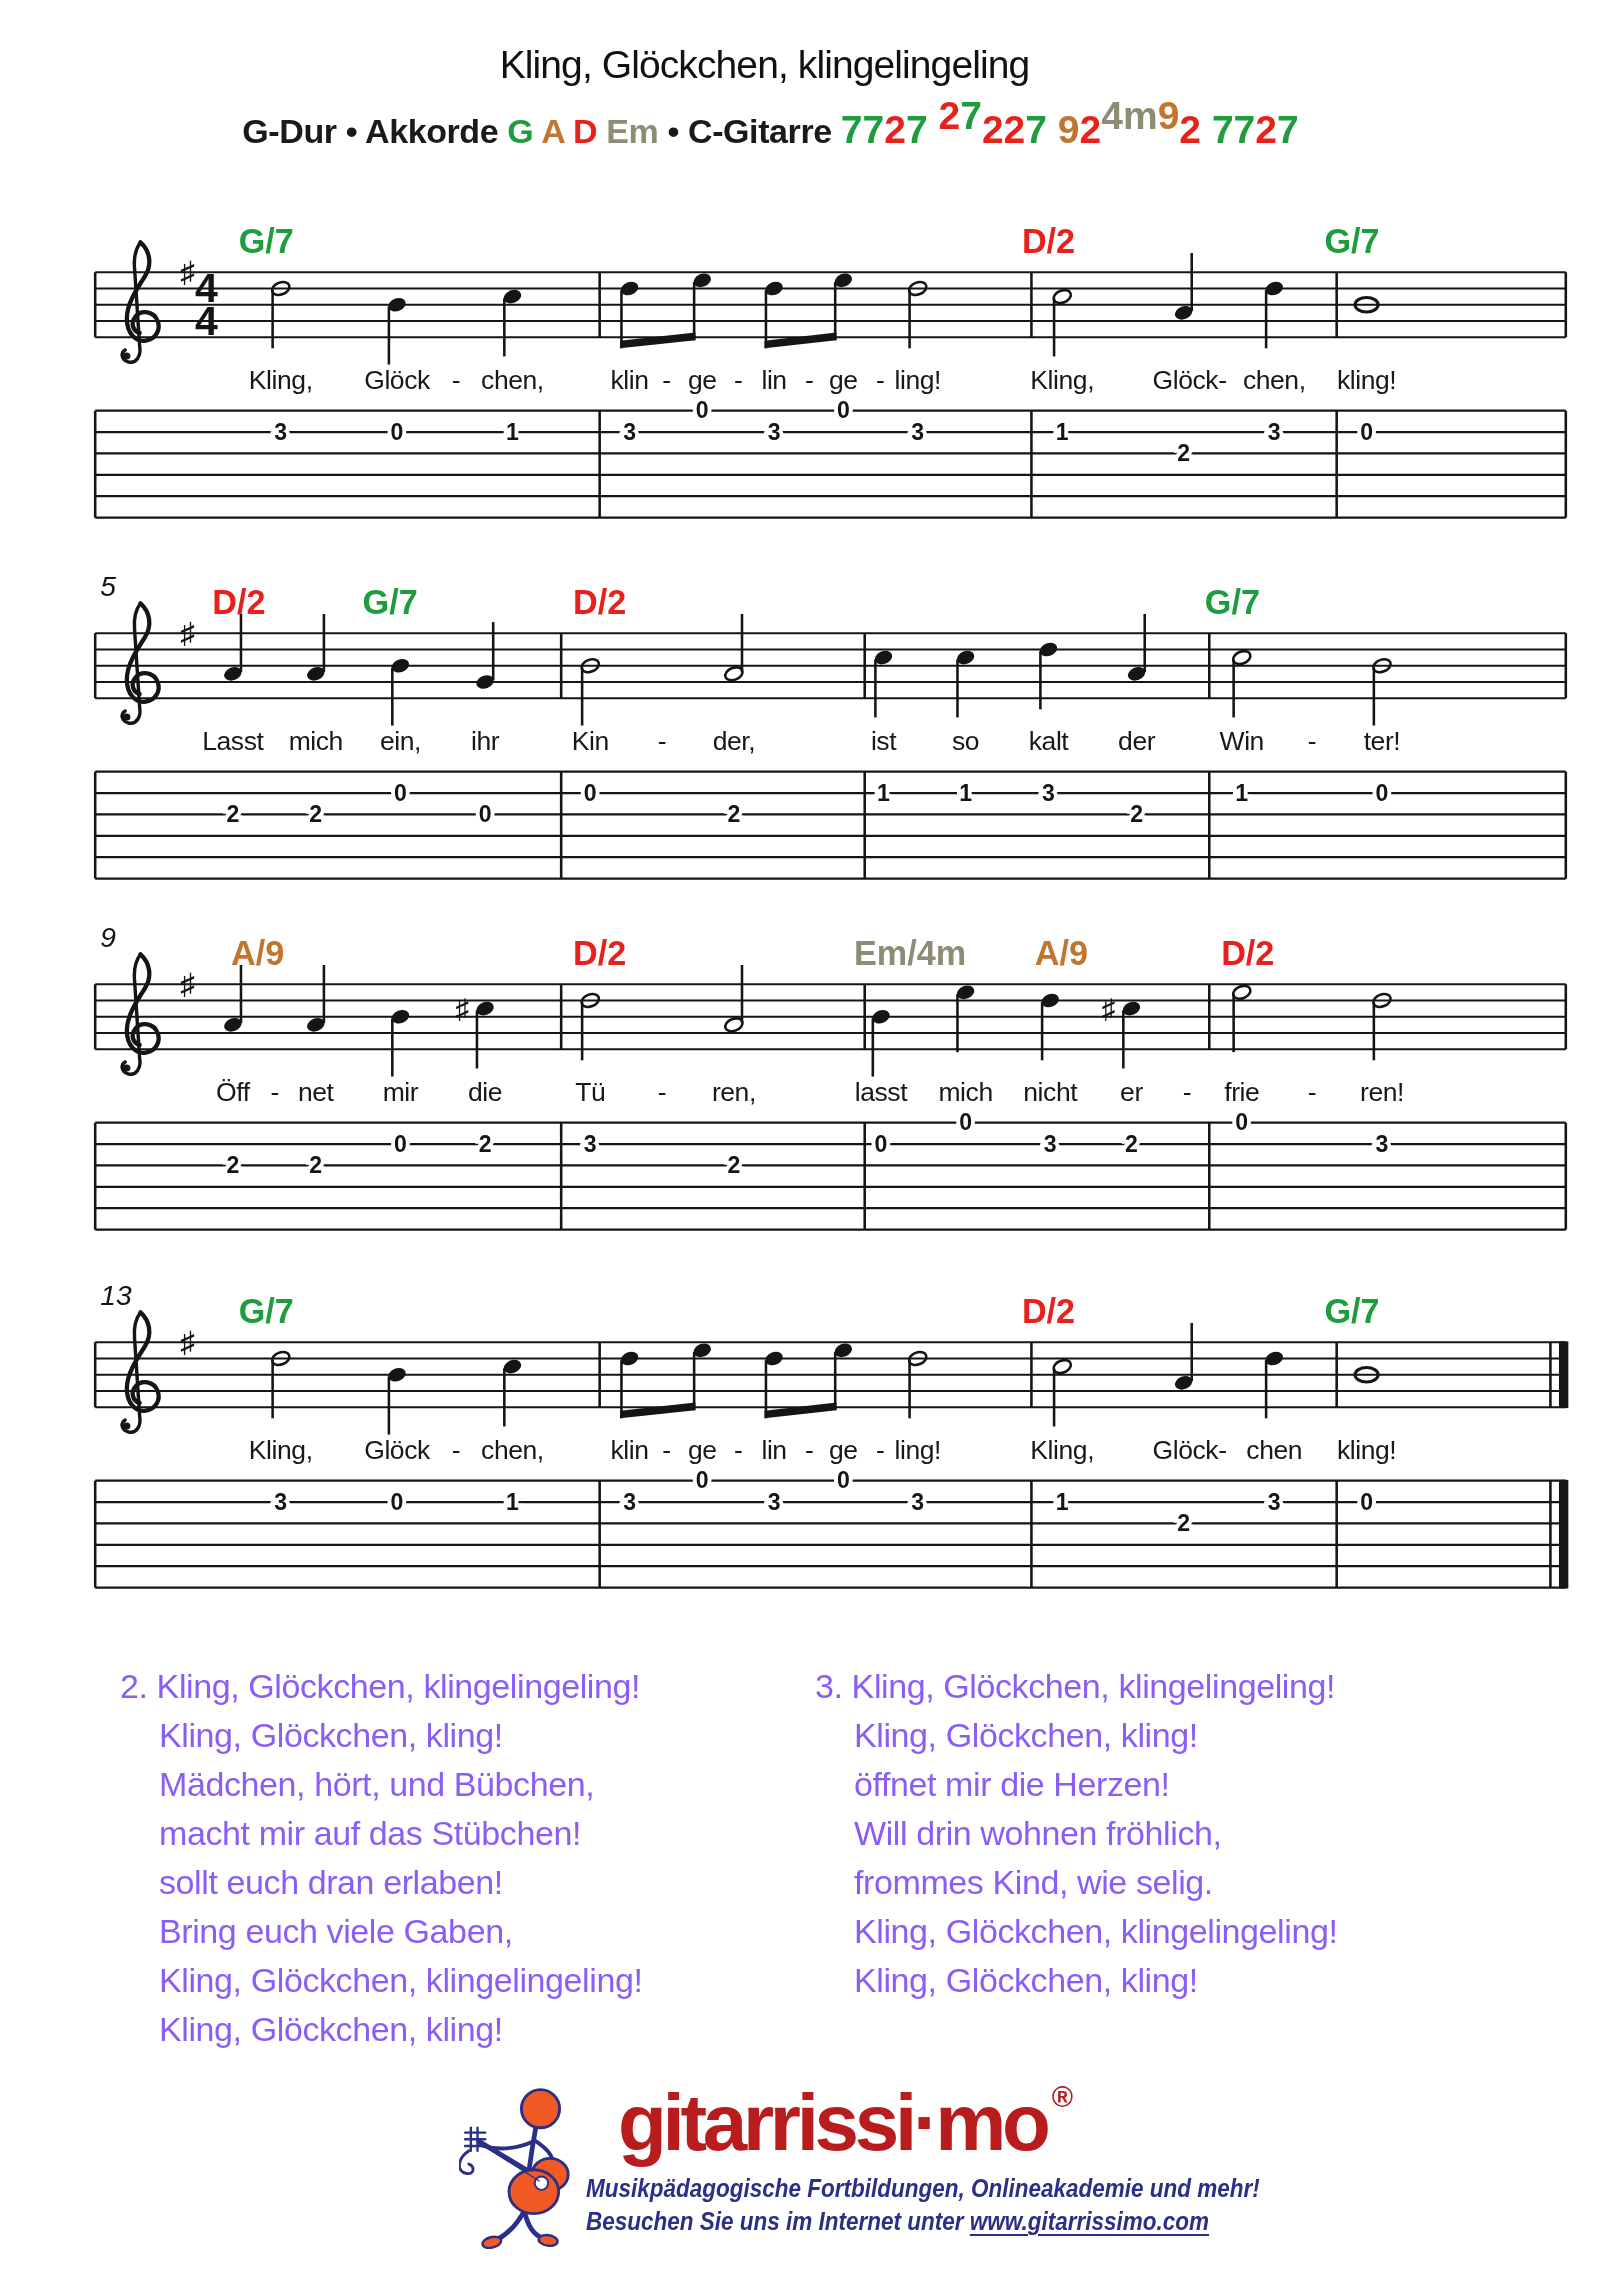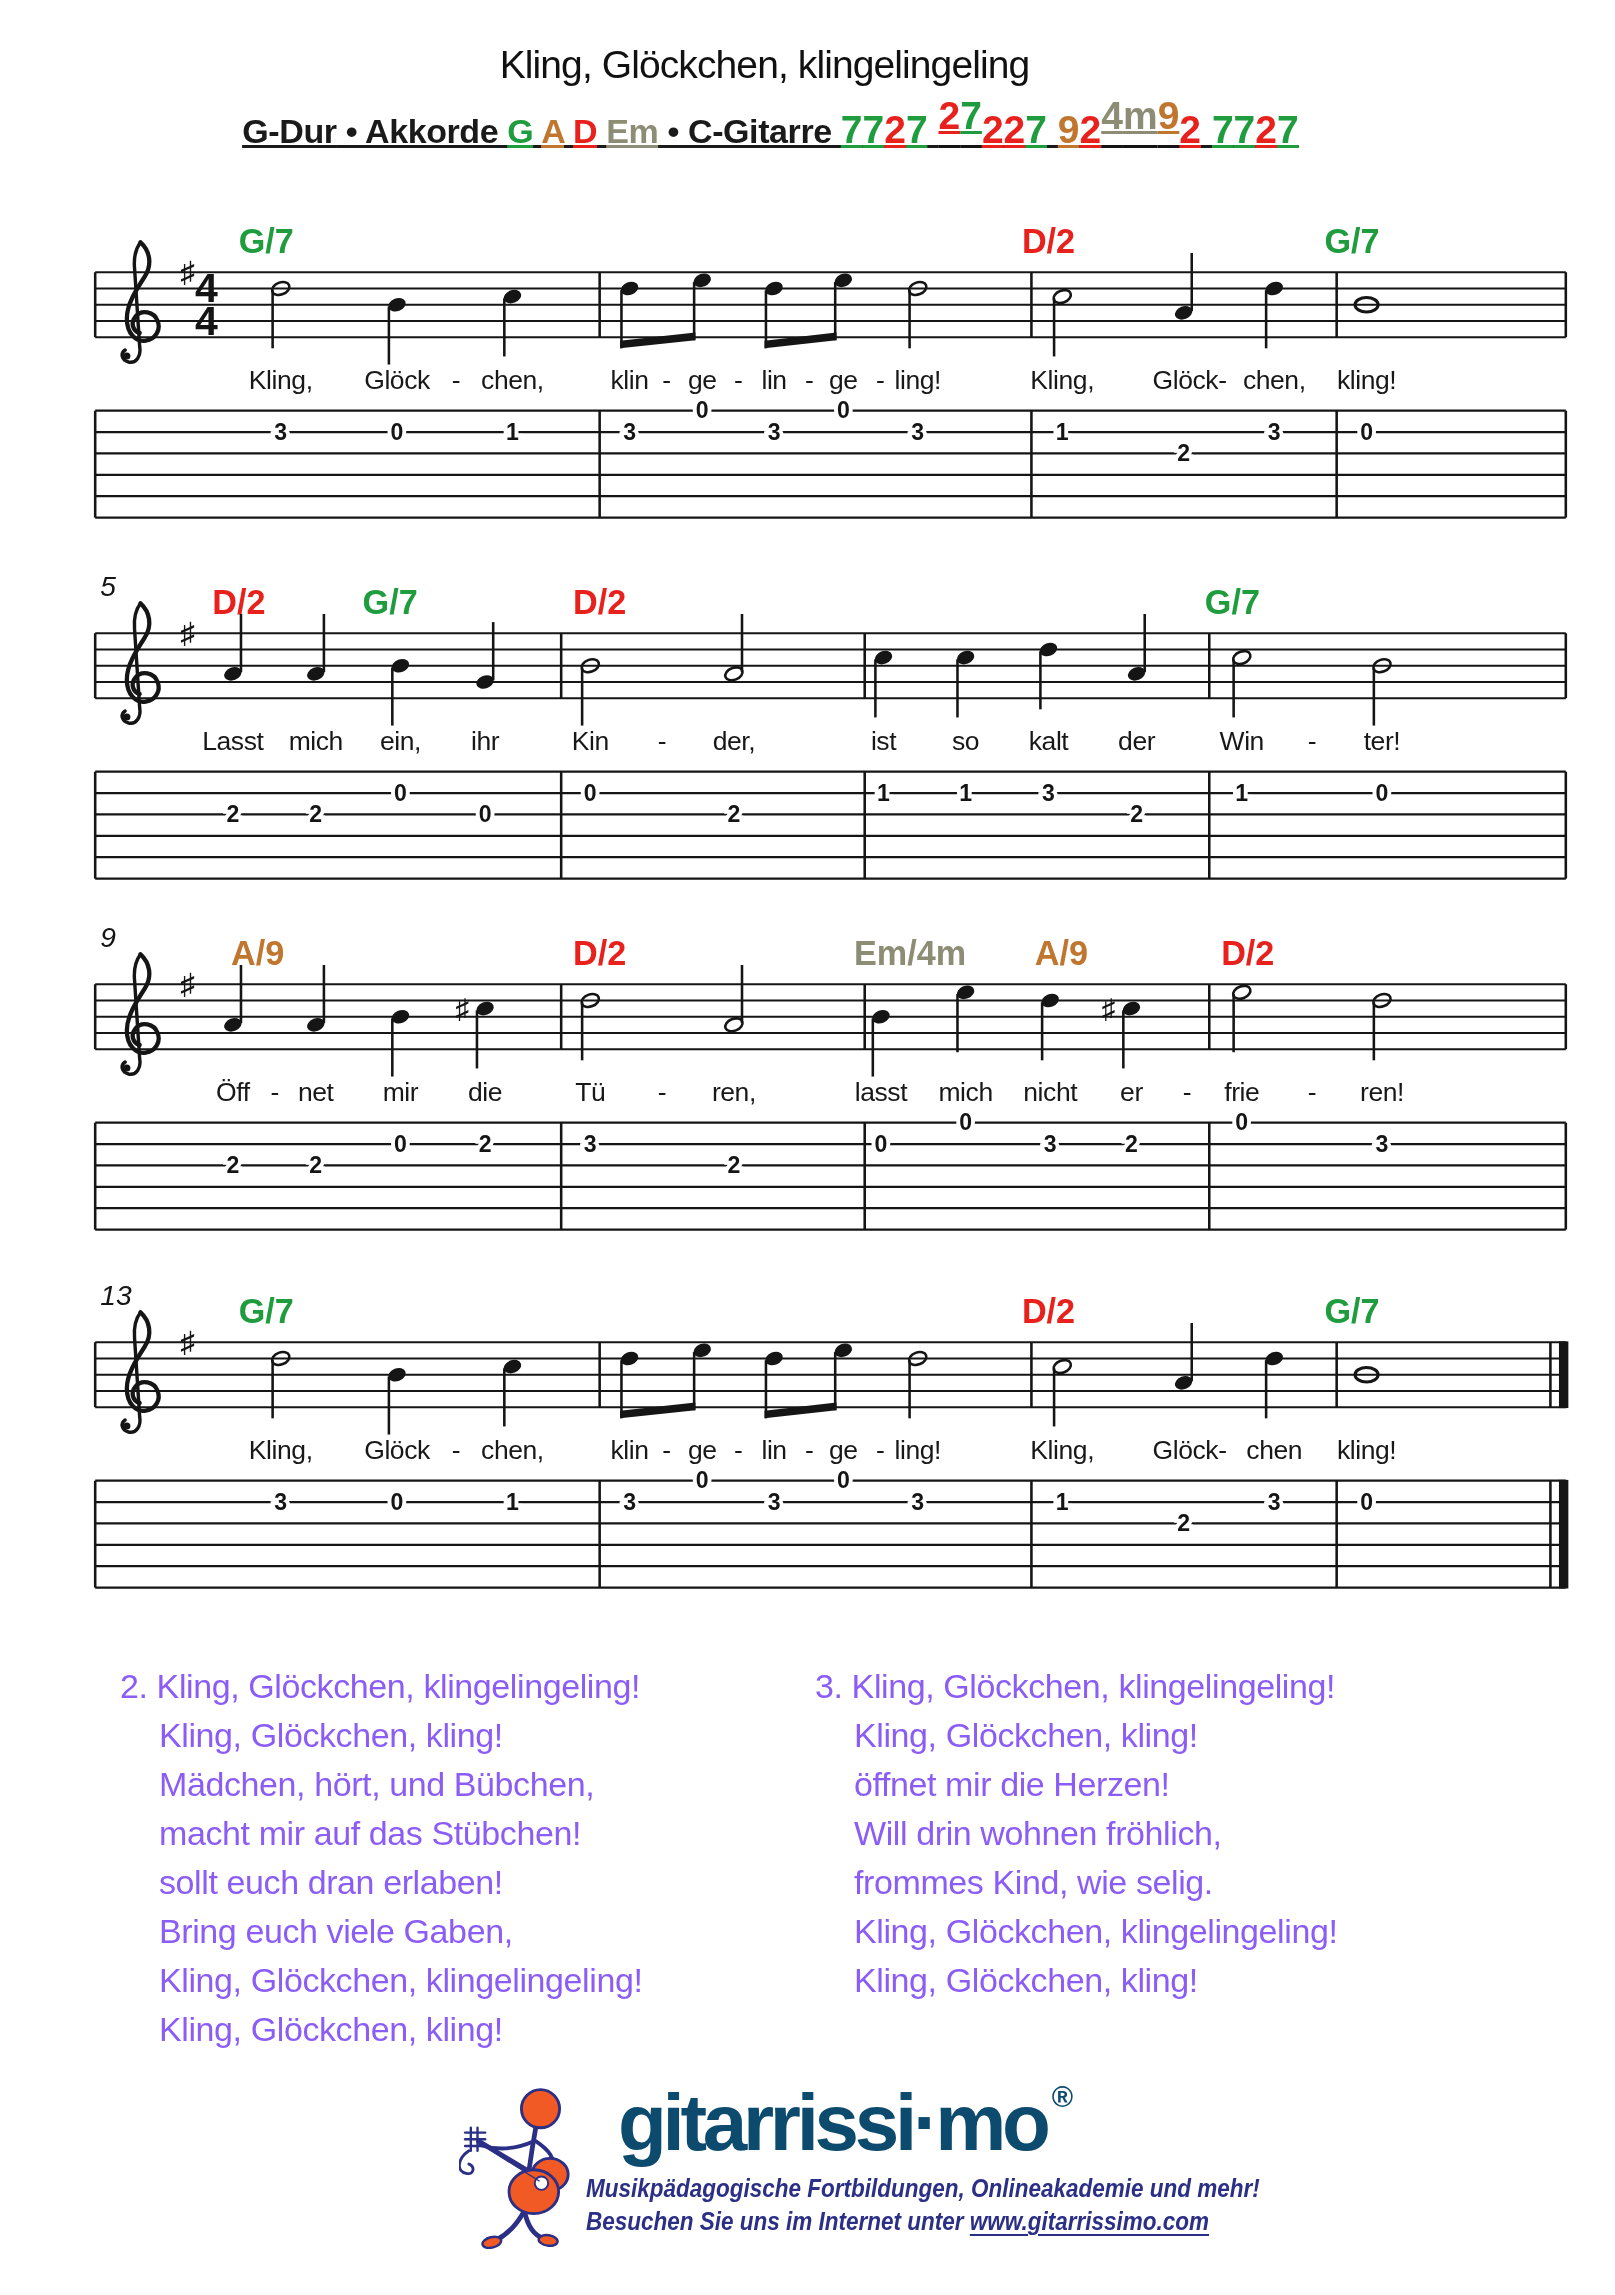--- a/index.html
+++ b/index.html
@@ -8,36 +8,36 @@
     font-family:"Liberation Sans",sans-serif;overflow:hidden;color:#141414;
   }
   .page-title{
     position:absolute;top:43px;left:0;width:1529px;text-align:center;
     font-size:39px;font-weight:500;letter-spacing:-0.9px;color:#111;
   }
   .subtitle{
     position:absolute;top:108px;left:0;width:1541px;text-align:center;
     font-size:34px;font-weight:700;letter-spacing:-0.4px;
   }
-  .subtitle span{white-space:pre;text-decoration:underline;}
+  .subtitle span{white-space:pre;}
   .subtitle .nums{font-size:39px;letter-spacing:0;}
   .subtitle .sup{position:relative;top:-13.7px;}
   .system{position:absolute;left:86px;width:1489px;height:342px;}
   .verse{
     position:absolute;top:1662px;font-size:34px;line-height:49px;color:#8b5cf6;
     letter-spacing:-0.4px;
   }
   .verse .vline{padding-left:39px;white-space:pre;}
   .verse .vline.first{padding-left:0;}
   #verse-2{left:120px;}
   #verse-3{left:815px;}
   .logo{position:absolute;left:449px;top:2046px;width:805px;height:244px;}
   .brand{
     position:absolute;left:169px;top:31px;font-size:80px;font-weight:bold;
-    color:#0c4a6e;letter-spacing:-4.3px;white-space:pre;
+    color:#b91c1c;letter-spacing:-4.3px;white-space:pre;
   }
   .brand .reg{font-size:29px;position:relative;top:-43px;left:5.1px;letter-spacing:0;}
   .tagline{
     position:absolute;left:137px;color:#2b2f86;font-weight:bold;font-style:italic;
     font-size:25px;white-space:pre;transform:scaleX(.9);transform-origin:left;
   }
   #tagline-1{top:128px;}
   #tagline-2{top:161px;}
   #tagline-2 .link{text-decoration:underline;text-underline-offset:4.3px;text-decoration-thickness:2.1px;}
   svg text{font-family:"Liberation Sans",sans-serif;}

